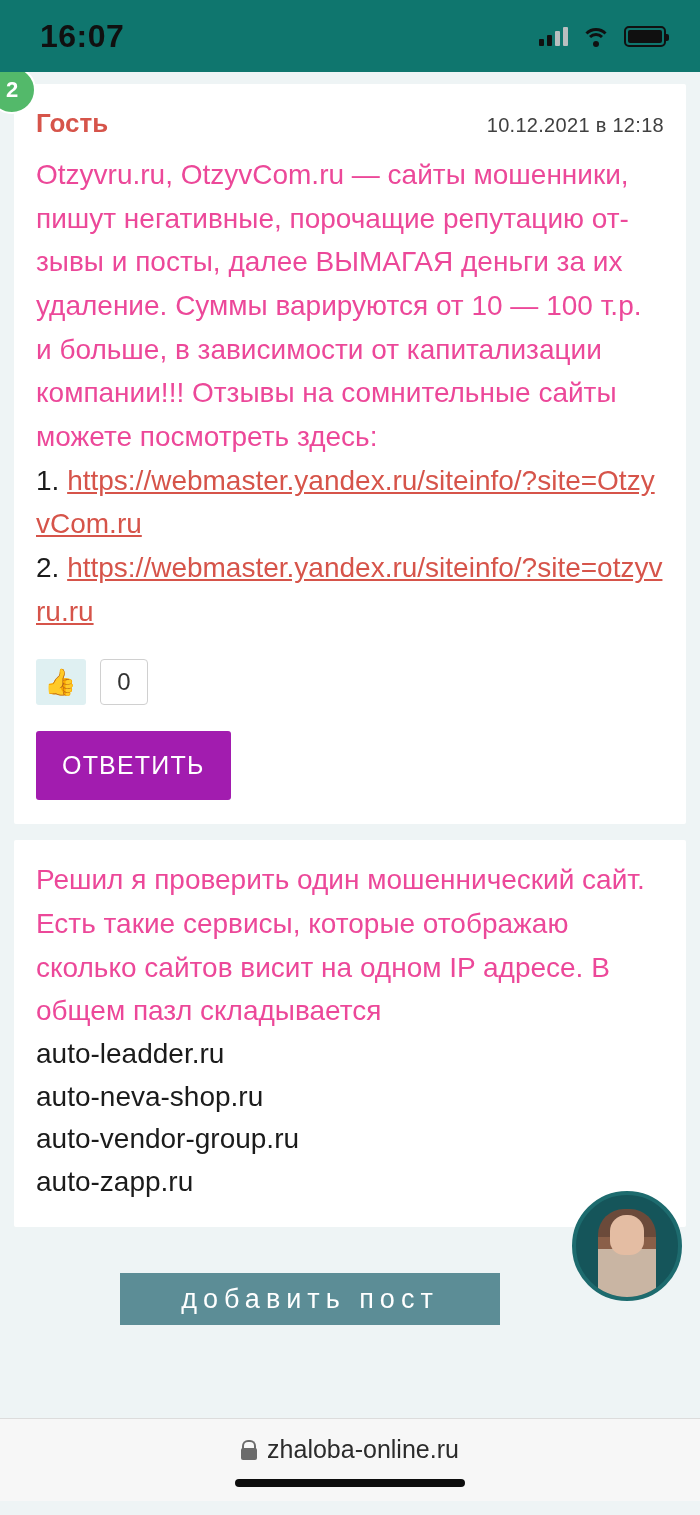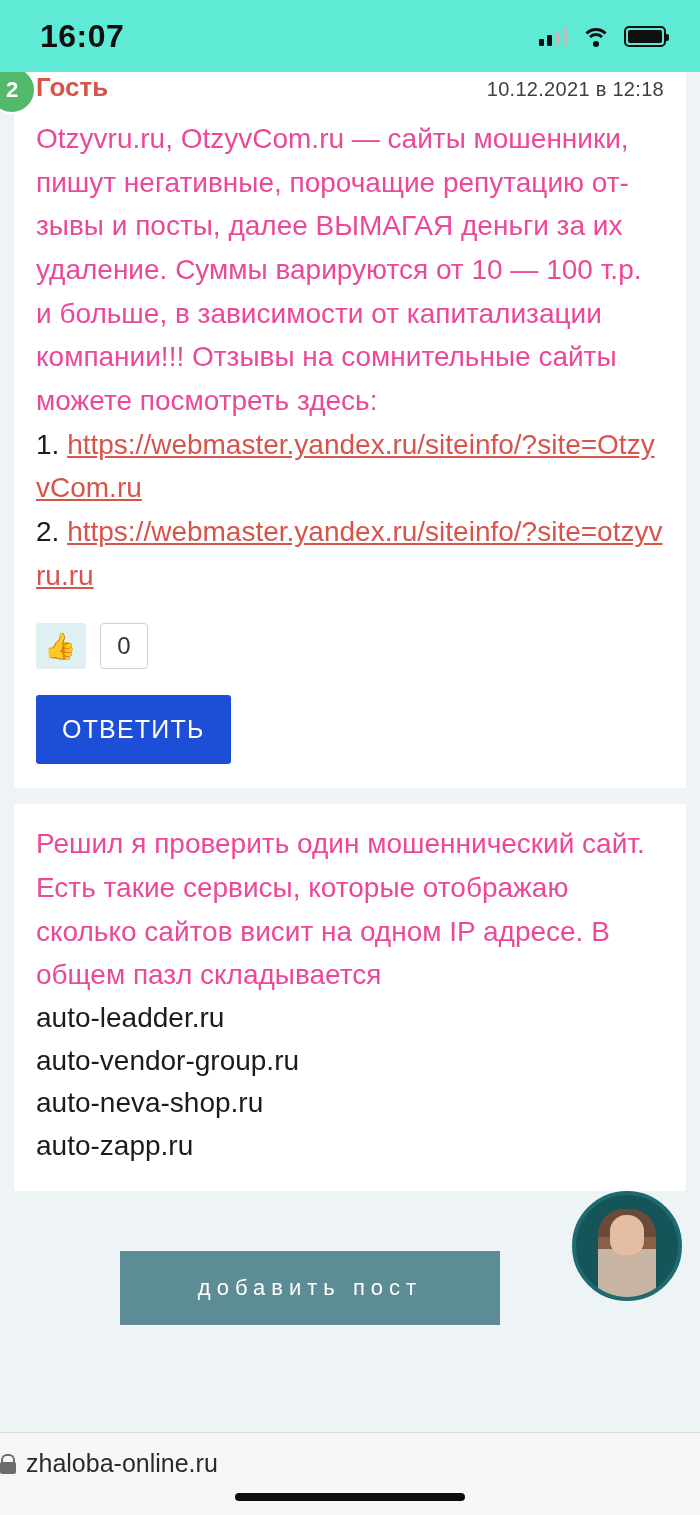--- a/index.html
+++ b/index.html
@@ -12,21 +12,21 @@
     height: 1515px;
     position: relative;
     font-family: "Liberation Sans", sans-serif;
     overflow: hidden;
     background: #eef4f5;
   }
 
   
   .statusbar {
     height: 72px;
-    background: #5eead4;
+    background: #0f766e;
     display: flex;
     align-items: center;
     justify-content: space-between;
     padding: 0 34px 0 40px;
     box-sizing: border-box;
   }
   .status-time {
     font-size: 32px;
     font-weight: 600;
     color: #101010;
@@ -111,22 +111,22 @@
   }
 
   .comment {
     background: #ffffff;
     margin: 0 14px 16px 14px;
     padding: 18px 22px 24px 22px;
     box-sizing: border-box;
     border-radius: 2px;
   }
   .comment.first {
-    margin-top: 0;
-    padding-top: 0;
+    margin-top: 12px;
+    padding-top: 24px;
   }
   .comment-head {
     display: flex;
     justify-content: space-between;
     align-items: baseline;
     margin-bottom: 14px;
   }
   .author {
     color: #d6544a;
     font-size: 26px;
@@ -189,21 +189,21 @@
     justify-content: center;
     font-size: 24px;
     color: #333;
     background: #fff;
     padding: 0 10px;
     box-sizing: border-box;
   }
   .reply-btn {
     margin-top: 26px;
     display: inline-block;
-    background: #1d4ed8;
+    background: #a21caf;
     color: #ffffff;
     font-size: 25px;
     letter-spacing: 1.2px;
     padding: 20px 26px;
     border-radius: 3px;
     font-weight: 500;
   }
 
   
   .fab-avatar {
@@ -249,43 +249,43 @@
     justify-content: center;
     font-size: 22px;
     font-weight: bold;
     border: 2px solid #ffffff;
   }
   .add-post-btn {
     position: absolute;
     left: 120px;
     bottom: 108px;
     width: 380px;
-    height: 74px;
+    height: 52px;
     background: #5c8d96;
     color: #ffffff;
     display: flex;
     align-items: center;
     justify-content: center;
-    font-size: 22px;
+    font-size: 27px;
     letter-spacing: 6px;
     text-transform: lowercase;
   }
 
   
   .browser-bar {
     position: absolute;
     left: 0;
-    bottom: 0;
+    bottom: 14px;
     width: 700px;
     height: 82px;
     background: #f7f7f7;
     border-top: 1px solid #dcdcdc;
     display: flex;
     flex-direction: column;
-    align-items: flex-start;
+    align-items: center;
     justify-content: flex-start;
   }
   .url-row {
     display: flex;
     align-items: center;
     gap: 10px;
     margin-top: 16px;
   }
   .lock {
     width: 16px; height: 20px;
@@ -372,22 +372,22 @@
     </div>
     <div class="reply-btn">ОТВЕТИТЬ</div>
   </div>
 
   <div class="comment">
     <div class="body-text">
       <p>Решил я проверить один мошеннический сайт. Есть такие сервисы, которые отобра­жаю сколько сайтов висит на одном IP адре­се. В общем пазл складывается</p>
     </div>
     <div class="sitelist">
       <div>auto-leadder.ru</div>
+      <div>auto-neva-shop.ru</div>
       <div>auto-vendor-group.ru</div>
-      <div>auto-neva-shop.ru</div>
       <div>auto-zapp.ru</div>
 
     </div>
   </div>
 
   <div class="fab-avatar">
     <div class="photo"></div>
     <div class="face"></div>
   </div>
   <div class="fab-badge" style="position:absolute; right:100px; bottom:210px;">2</div>

